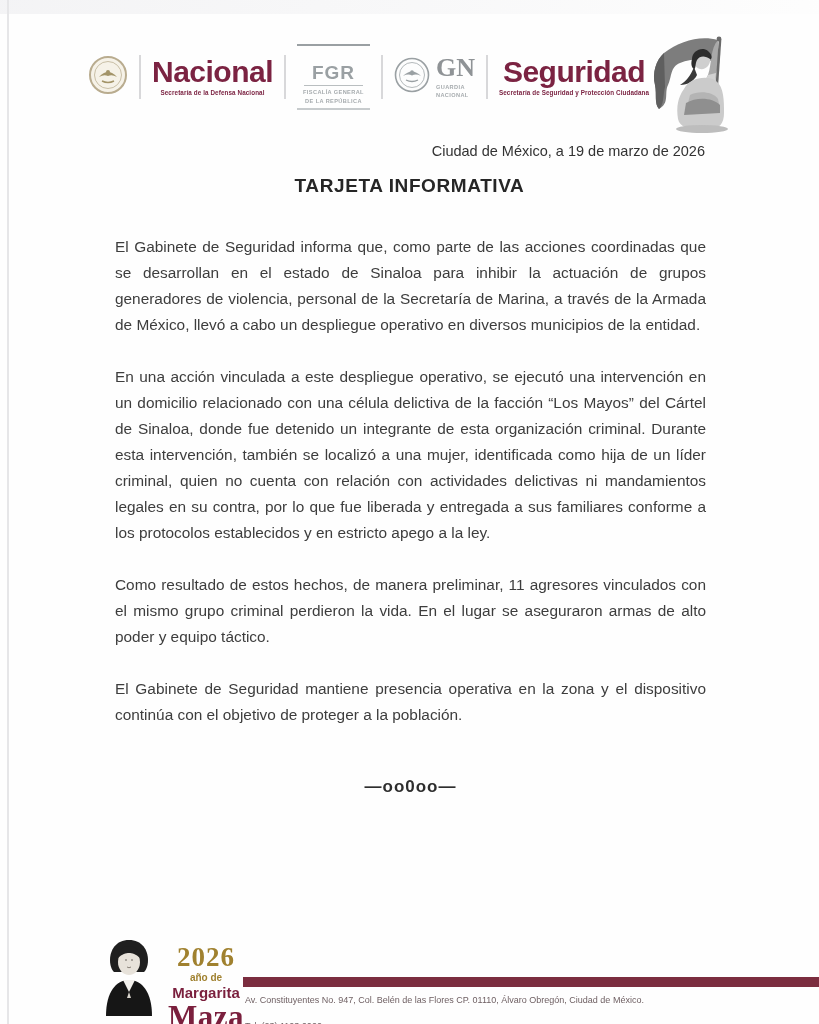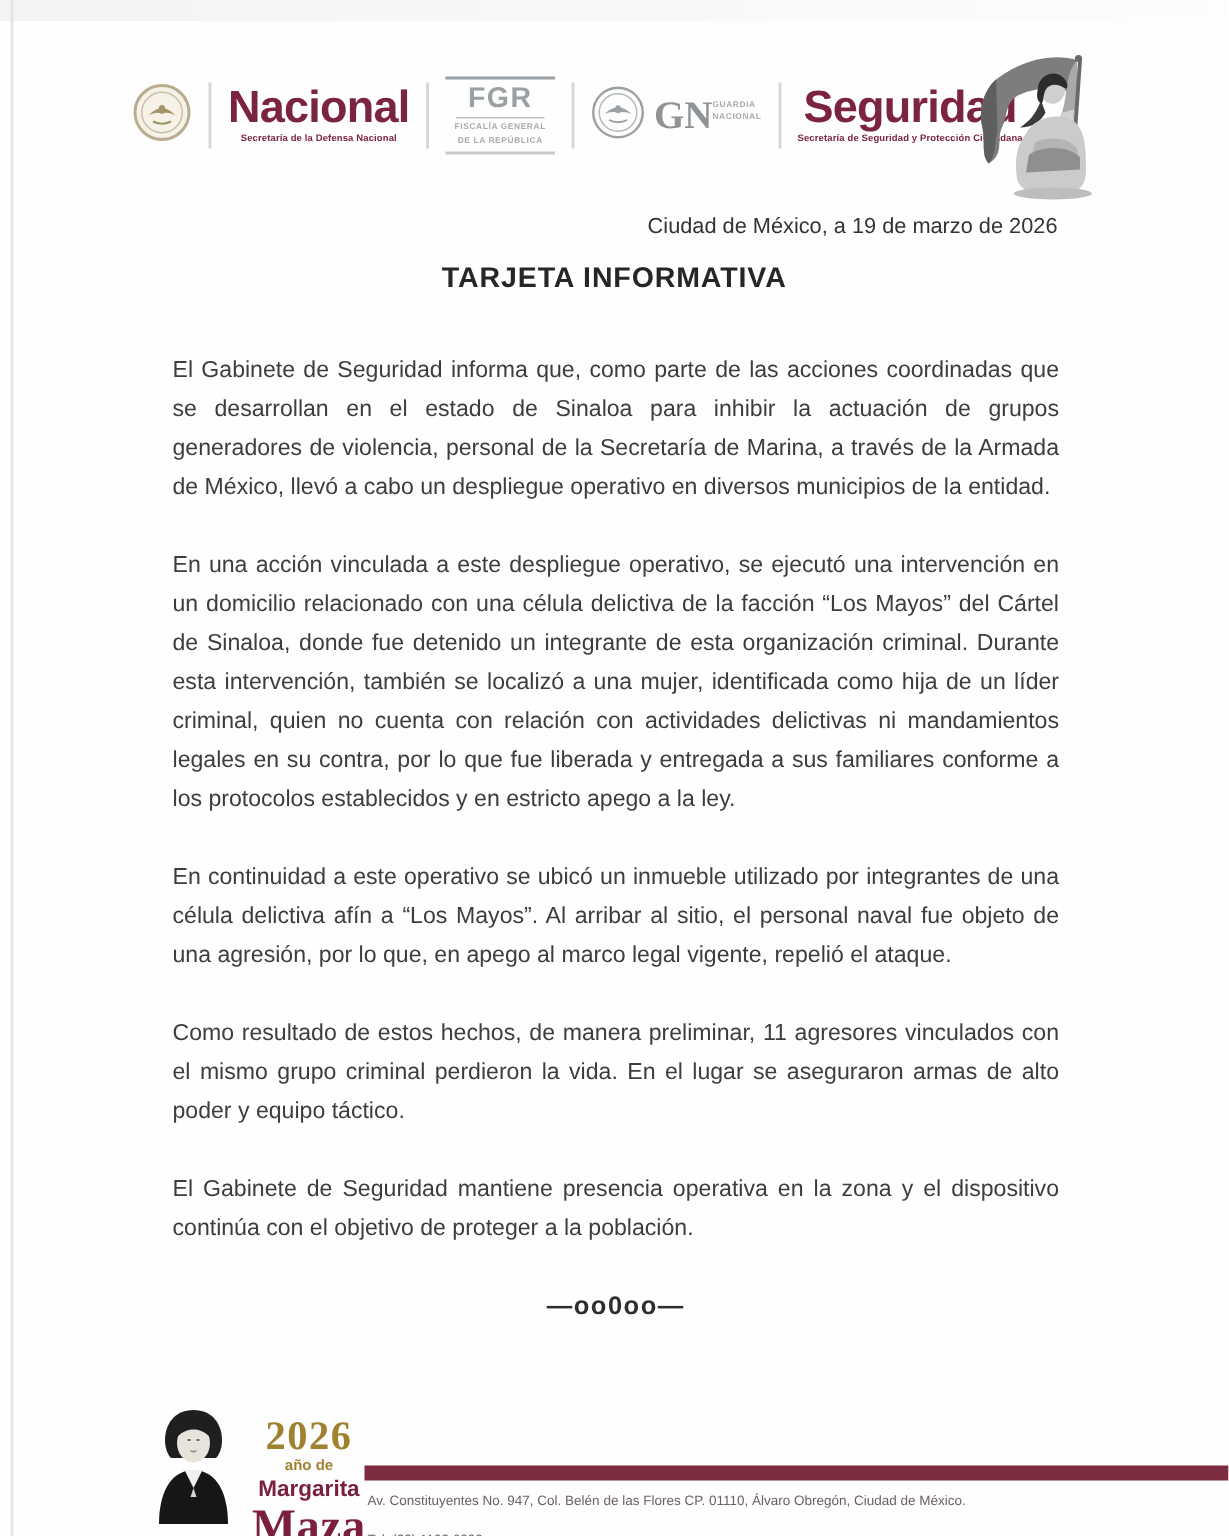--- a/index.html
+++ b/index.html
@@ -31,32 +31,32 @@
   }
   .logo-sub-maroon{
     font-size:6.3px;font-weight:bold;color:#7b2342;margin-top:3px;
     letter-spacing:.1px;white-space:nowrap;
   }
   .seal{flex:0 0 auto;}
   
   .fgr-box{
     display:flex;flex-direction:column;align-items:center;
     border-top:2px solid #9aa0a3;border-bottom:2px solid #c7cbcd;
-    padding:2px 6px 3px 6px;color:#9aa0a3;
+    padding:16px 6px 3px 6px;color:#9aa0a3;
   }
   .fgr-name{font-size:19px;font-weight:bold;letter-spacing:1px;
     border-bottom:1.5px solid #b9bec0;padding:0 8px 1px 8px;}
   .fgr-sub{font-size:5.6px;font-weight:bold;margin-top:2px;letter-spacing:.4px;
     text-align:center;line-height:1.5;color:#a6abae;}
   
   .gn-name{font-family:"Liberation Serif", serif;font-weight:bold;
     font-size:26px;color:#8f9396;line-height:1;}
   .gn-sub{font-size:5.6px;font-weight:bold;color:#a6abae;letter-spacing:.4px;
     line-height:1.5;margin-top:2px;text-align:left;}
-  .gn-text{display:flex;flex-direction:row;align-items:flex-start;}
+  .gn-text{display:flex;flex-direction:column;align-items:flex-start;}
 
   
   .flag-art{position:absolute;top:33px;left:650px;width:96px;height:102px;}
 
   
   .date-line{
     position:absolute;top:143px;right:114px;
     font-size:14.5px;color:#333333;
   }
   .doc-title{
@@ -67,21 +67,21 @@
 
   
   .content{
     position:absolute;top:234px;left:115px;width:591px;
     font-size:15.4px;line-height:26px;color:#3d3d3d;
     text-align:justify;
   }
   .content p{margin:0 0 26px 0;}
   .closing-mark{
     text-align:center;font-weight:bold;font-size:17px;color:#2e2e2e;
-    margin-top:26px;letter-spacing:1px;
+    margin-top:46px;letter-spacing:1px;
   }
 
   
   .portrait{position:absolute;left:92px;top:936px;width:74px;height:80px;}
   .campaign{
     position:absolute;left:160px;top:944px;width:92px;
     display:flex;flex-direction:column;align-items:center;line-height:1;
   }
   .campaign-year{font-family:"Liberation Serif", serif;font-weight:bold;
     font-size:27px;color:#a0812f;letter-spacing:1px;}
@@ -189,21 +189,20 @@
       <ellipse cx="52" cy="96" rx="26" ry="4" fill="#bdbdbd"></ellipse>
     </svg>
   </div>
 
   <div class="date-line">Ciudad de México, a 19 de marzo de 2026</div>
   <h1 class="doc-title">TARJETA INFORMATIVA</h1>
 
   <main class="content">
     <p>El Gabinete de Seguridad informa que, como parte de las acciones coordinadas que se desarrollan en el estado de Sinaloa para inhibir la actuación de grupos generadores de violencia, personal de la Secretaría de Marina, a través de la Armada de México, llevó a cabo un despliegue operativo en diversos municipios de la entidad.</p>
     <p>En una acción vinculada a este despliegue operativo, se ejecutó una intervención en un domicilio relacionado con una célula delictiva de la facción “Los Mayos” del Cártel de Sinaloa, donde fue detenido un integrante de esta organización criminal. Durante esta intervención, también se localizó a una mujer, identificada como hija de un líder criminal, quien no cuenta con relación con actividades delictivas ni mandamientos legales en su contra, por lo que fue liberada y entregada a sus familiares conforme a los protocolos establecidos y en estricto apego a la ley.</p>
-    <p>En continuidad a este operativo se ubicó un inmueble utilizado por integrantes de una célula delictiva afín a “Los Mayos”. Al arribar al sitio, el personal naval fue objeto de una agresión, por lo que, en apego al marco legal vigente, repelió el ataque.</p>
     <p>Como resultado de estos hechos, de manera preliminar, 11 agresores vinculados con el mismo grupo criminal perdieron la vida. En el lugar se aseguraron armas de alto poder y equipo táctico.</p>
     <p>El Gabinete de Seguridad mantiene presencia operativa en la zona y el dispositivo continúa con el objetivo de proteger a la población.</p>
     <div class="closing-mark">—oo0oo—</div>
   </main>
 
   <div class="portrait">
     <svg width="74" height="80" viewBox="0 0 74 80">
       <path d="M37 4 C24 4 18 14 18 24 C18 30 20 34 22 36 L52 36 C54 34 56 30 56 24 C56 14 50 4 37 4 Z" fill="#1f1f1f"></path>
       <ellipse cx="37" cy="26" rx="11" ry="13" fill="#e7e2da"></ellipse>
       <path d="M37 10 C30 10 26 16 26 22 C30 18 34 17 37 17 C40 17 44 18 48 22 C48 16 44 10 37 10 Z" fill="#1f1f1f"></path>

